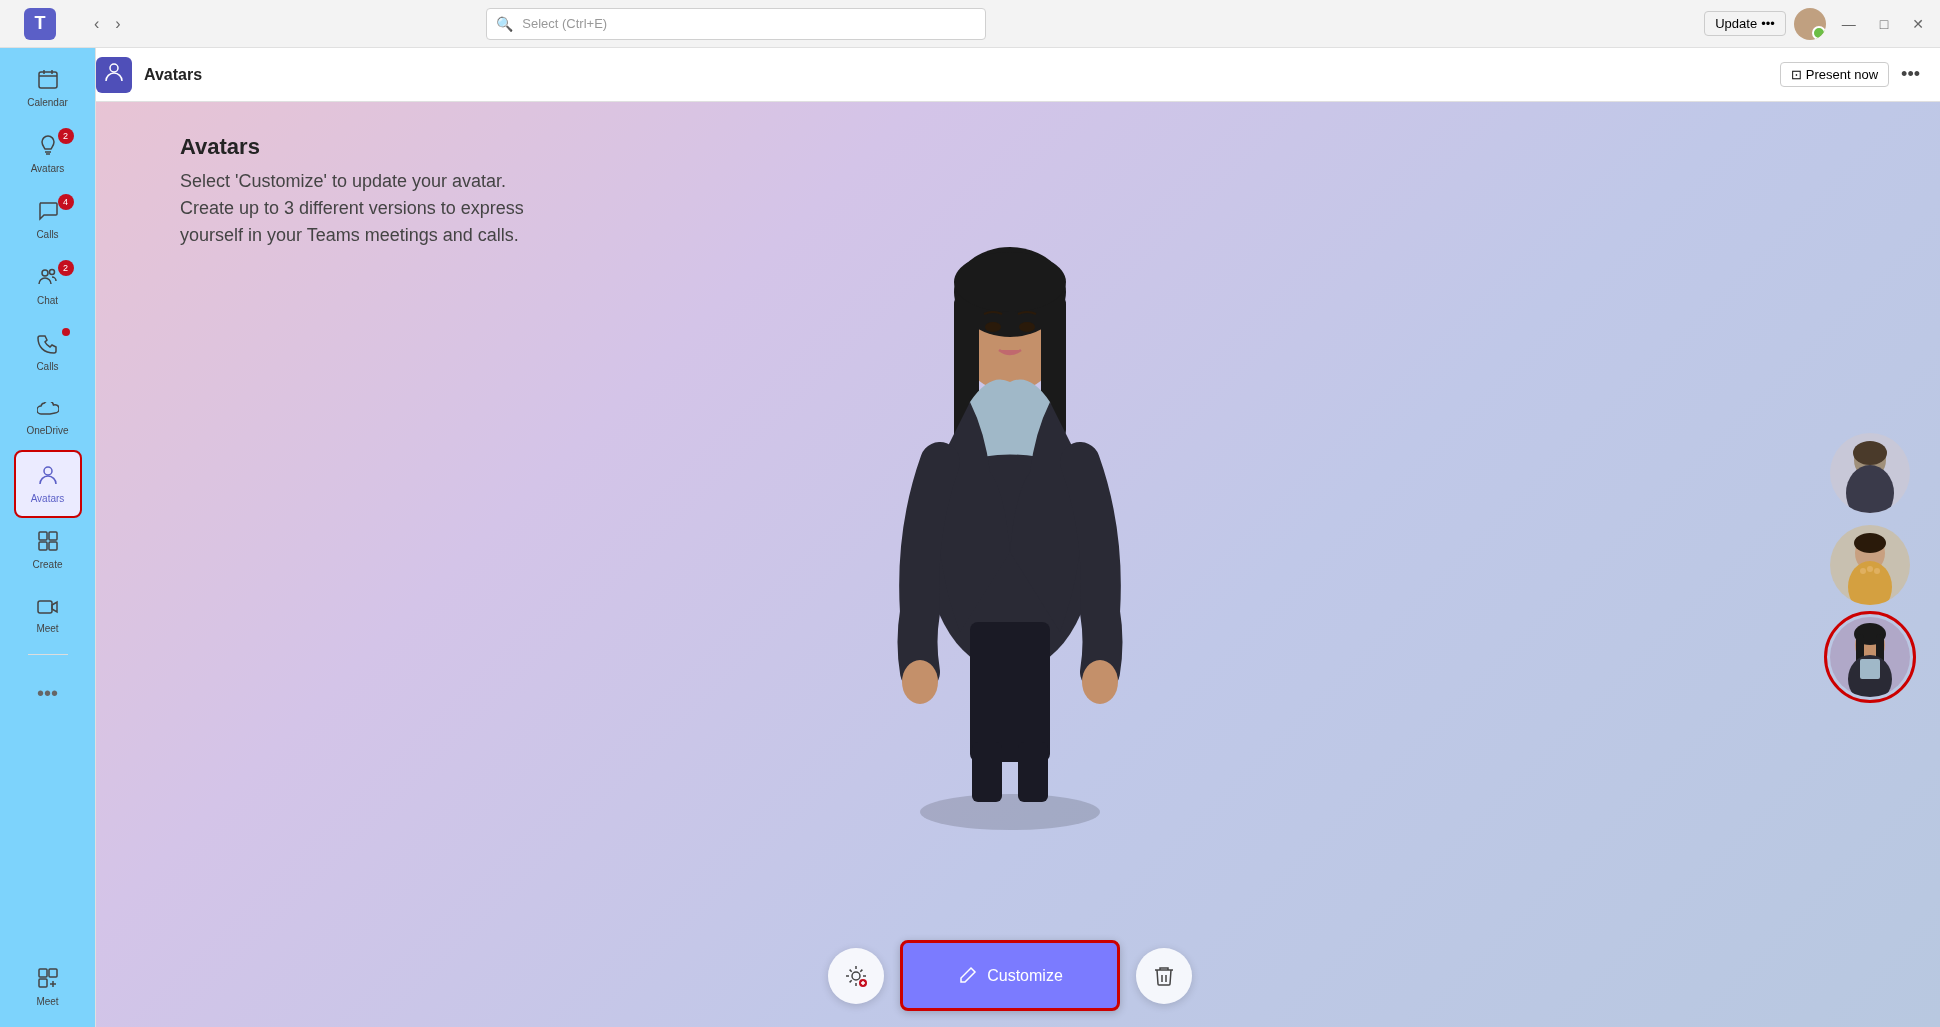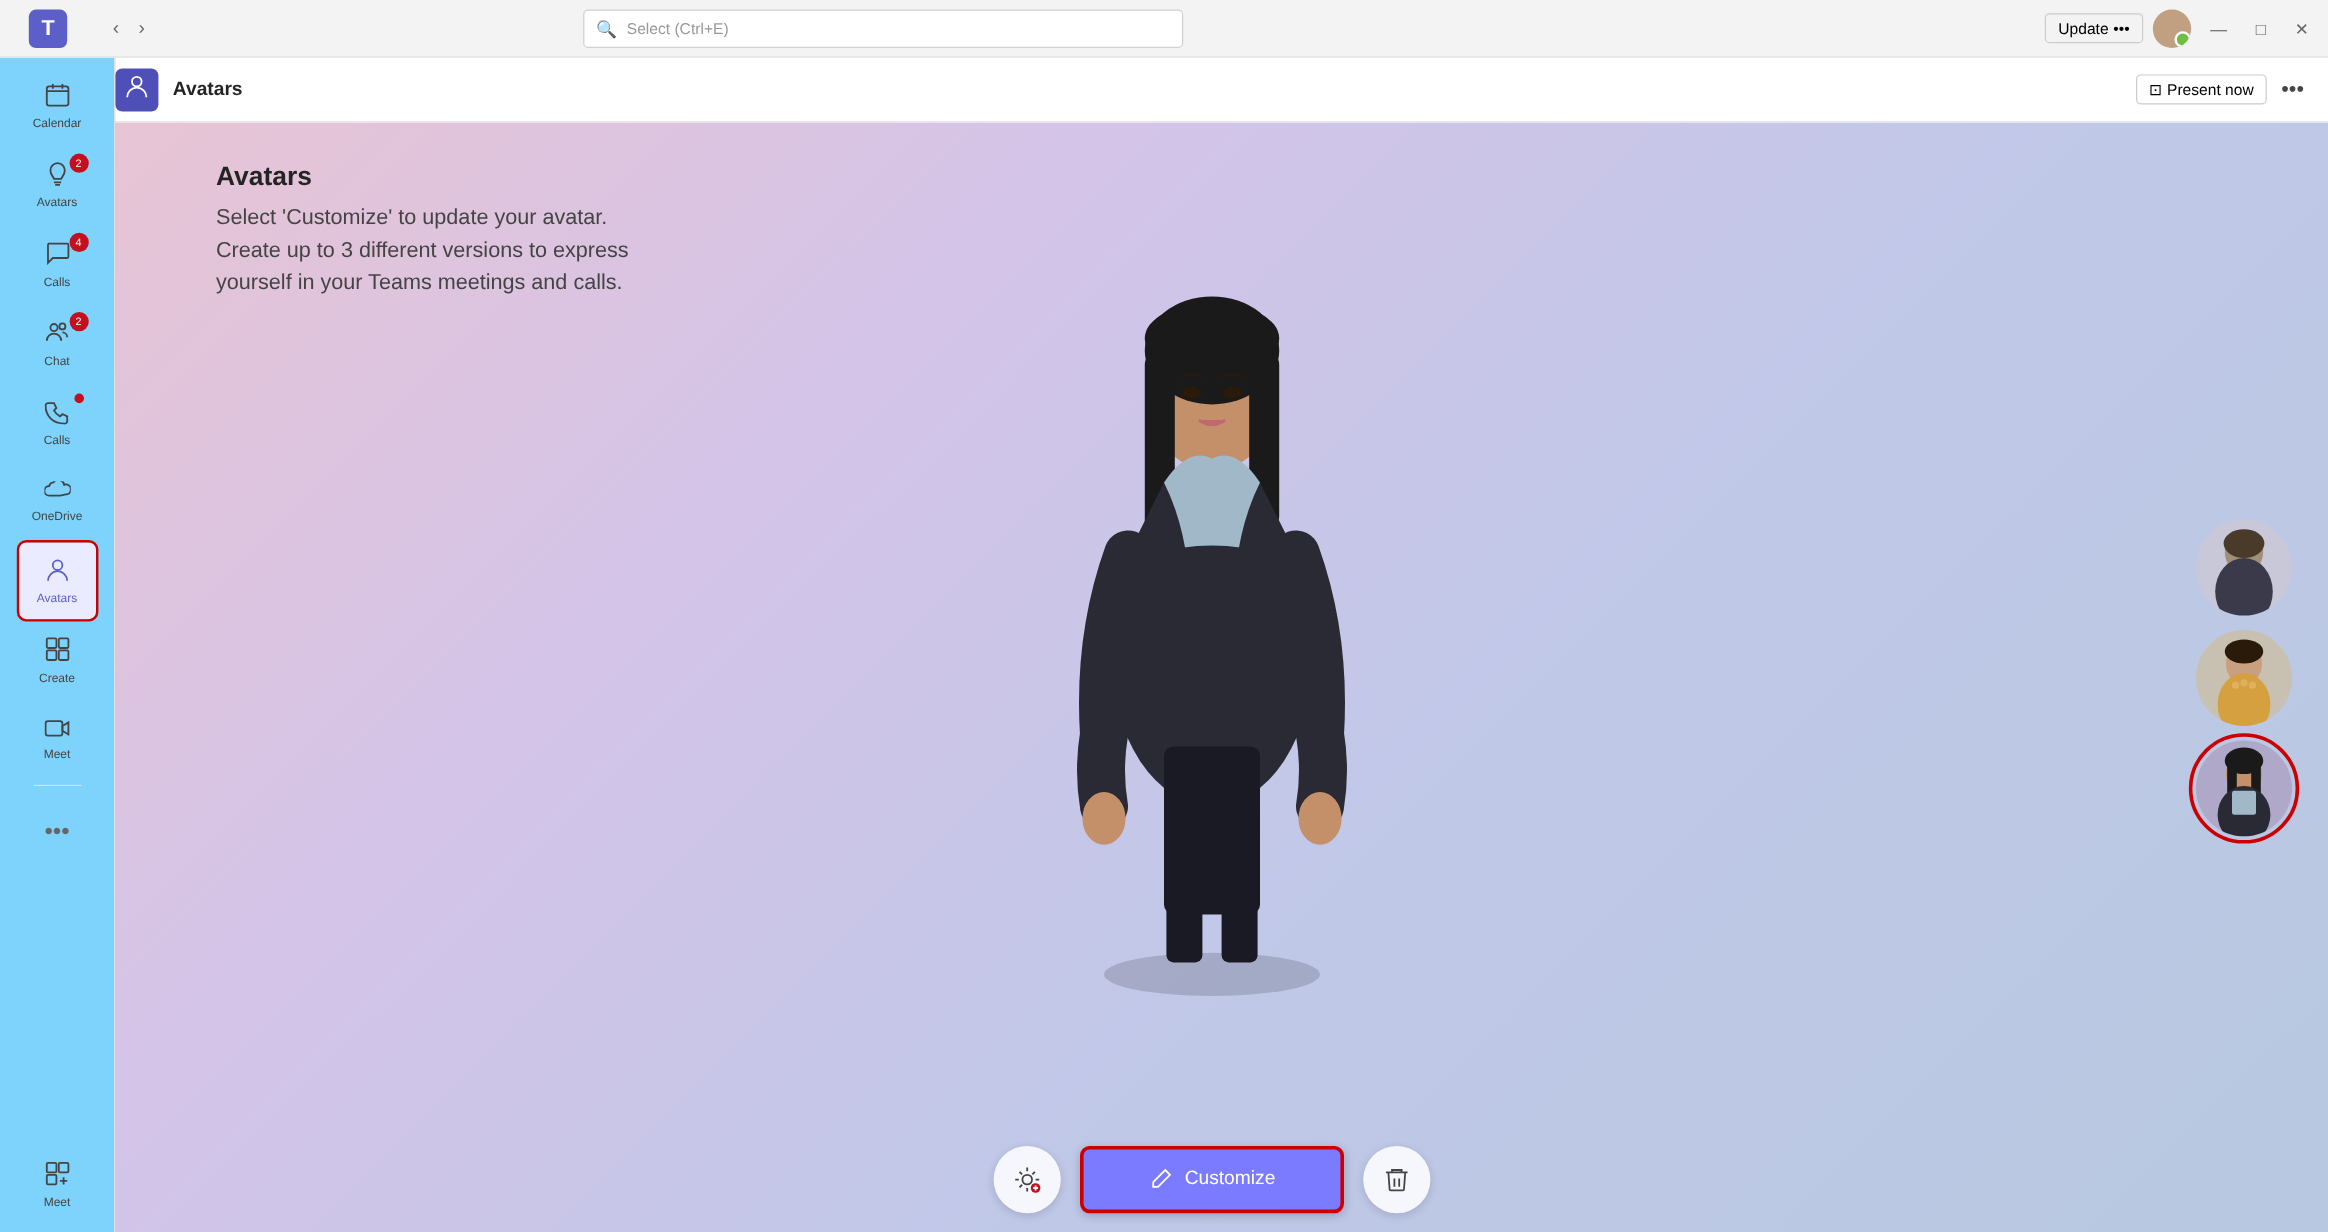--- a/index.html
+++ b/index.html
@@ -118,21 +118,21 @@
     .bottom-controls {
       position: absolute; bottom: 16px; left: 50%; transform: translateX(-50%);
       display: flex; align-items: center; gap: 16px;
     }
     .settings-btn {
       width: 56px; height: 56px; border-radius: 50%; background: rgba(255,255,255,0.85);
       border: none; cursor: pointer; display: flex; align-items: center; justify-content: center;
       font-size: 20px; color: #444; box-shadow: 0 2px 8px rgba(0,0,0,0.15);
     }
     .customize-btn {
-      padding: 17px 40px; height: 56px; background: #7b7bff;
+      padding: 17px 40px; height: 71px; background: #7b7bff;
       border: 3px solid #cc0000; border-radius: 8px; cursor: pointer;
       font-size: 16px; font-weight: 500; color: #fff;
       display: flex; align-items: center; gap: 10px;
       box-shadow: 0 2px 8px rgba(0,0,0,0.2);
       min-width: 220px; justify-content: center;
     }
     .delete-btn {
       width: 56px; height: 56px; border-radius: 50%; background: rgba(255,255,255,0.85);
       border: none; cursor: pointer; display: flex; align-items: center; justify-content: center;
       font-size: 18px; color: #444; box-shadow: 0 2px 8px rgba(0,0,0,0.15);

